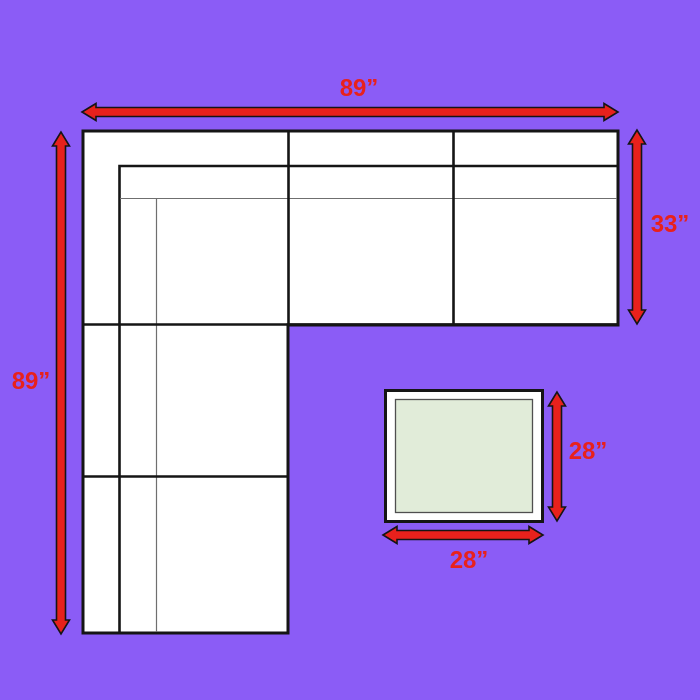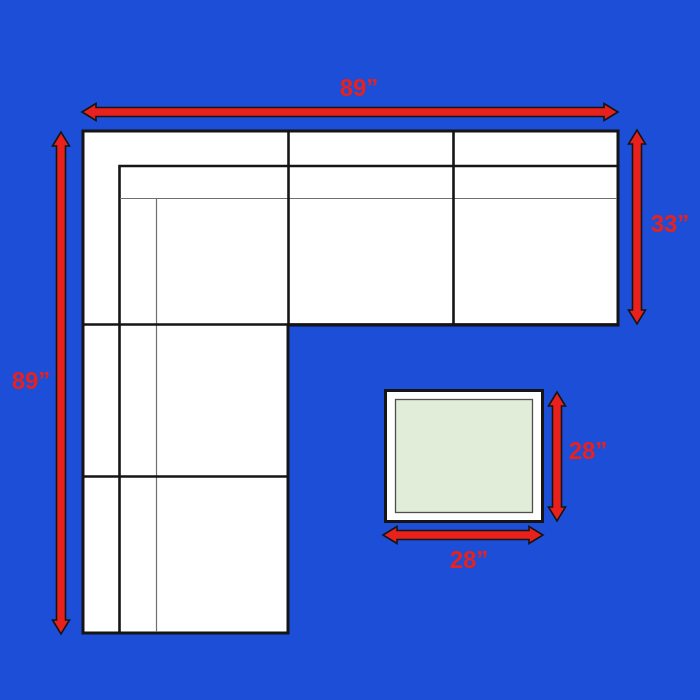--- a/index.html
+++ b/index.html
@@ -8,21 +8,21 @@
     background: #ffffff;
     width: 700px;
     height: 700px;
     overflow: hidden;
     font-family: "Liberation Sans", sans-serif;
   }
   .canvas {
     position: relative;
     width: 700px;
     height: 700px;
-    background: #1d4ed8;
+    background: #8b5cf6;
   }
   svg { display: block; }
 
   
   .outline {
     fill: #ffffff;
     stroke: var(--line-black, #151515);
     stroke-width: 3;
     stroke-linejoin: miter;
   }

